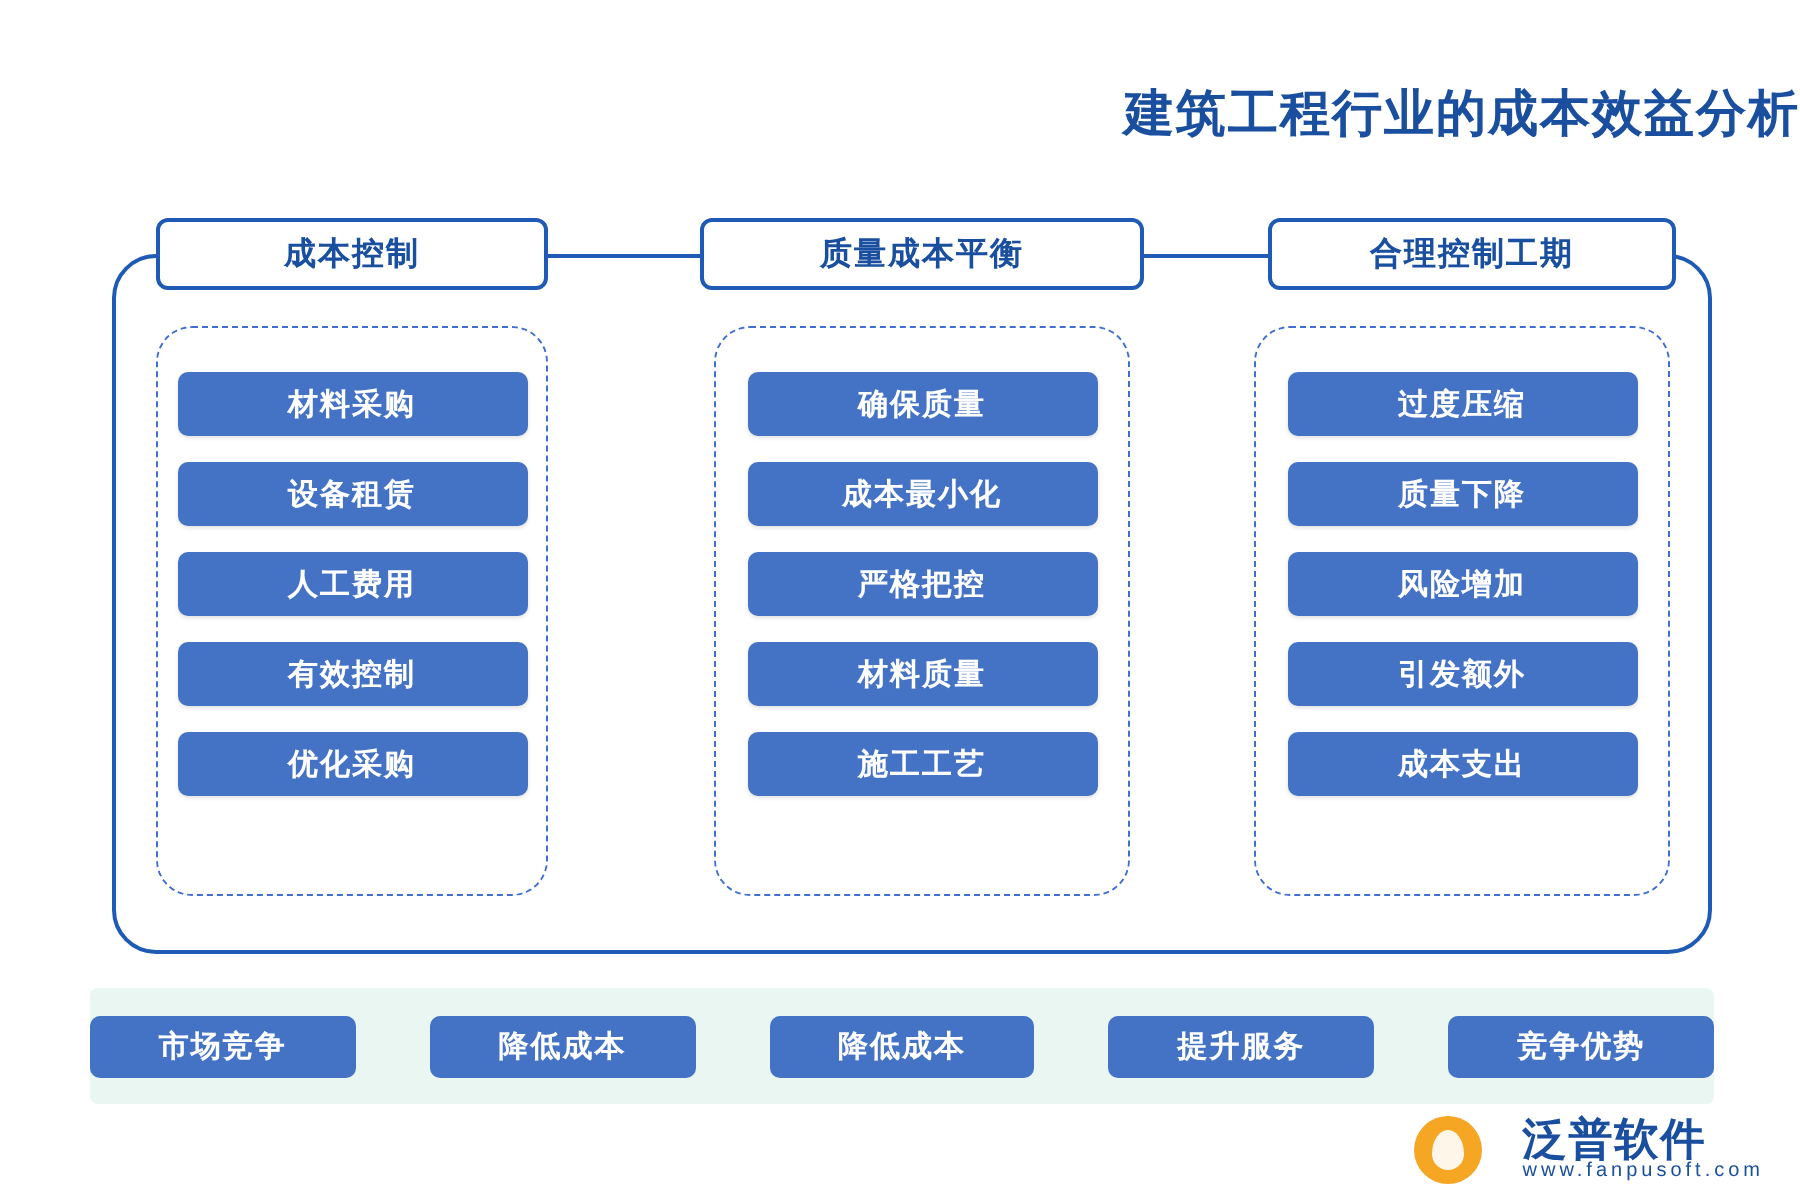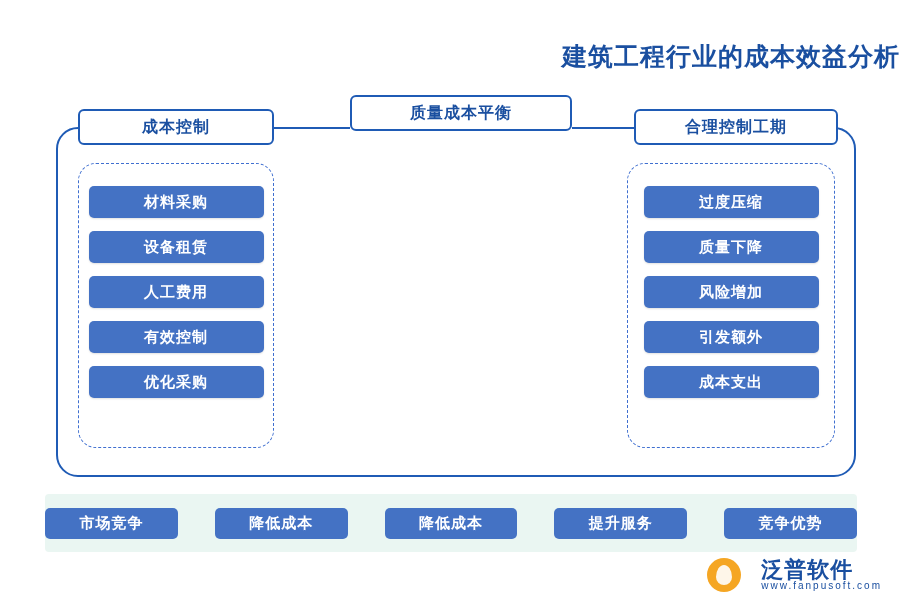--- a/index.html
+++ b/index.html
@@ -174,35 +174,42 @@
 
   <div class="frame"></div>
 
   <div class="mask" style="left:78px; top:124px; width:196px;"></div>
   <div class="mask" style="left:350px; top:124px; width:222px;"></div>
   <div class="mask" style="left:634px; top:124px; width:204px;"></div>
 
   <div class="header-pill" style="left:78px; top:109px; width:196px;">
     <span>成本控制</span>
   </div>
-  <div class="header-pill" style="left:350px; top:95px; width:222px;">
+  <div class="header-pill" style="left:350px; top:109px; width:222px;">
     <span>质量成本平衡</span>
   </div>
   <div class="header-pill" style="left:634px; top:109px; width:204px;">
     <span>合理控制工期</span>
   </div>
 
   <div class="col-dashed" style="left:78px; top:163px; width:196px; height:285px;">
     <div class="chip">材料采购</div>
     <div class="chip">设备租赁</div>
     <div class="chip">人工费用</div>
     <div class="chip">有效控制</div>
     <div class="chip">优化采购</div>
   </div>
 
+  <div class="col-dashed" style="left:357px; top:163px; width:208px; height:285px;">
+    <div class="chip">确保质量</div>
+    <div class="chip">成本最小化</div>
+    <div class="chip">严格把控</div>
+    <div class="chip">材料质量</div>
+    <div class="chip">施工工艺</div>
+  </div>
 
   <div class="col-dashed" style="left:627px; top:163px; width:208px; height:285px;">
     <div class="chip">过度压缩</div>
     <div class="chip">质量下降</div>
     <div class="chip">风险增加</div>
     <div class="chip">引发额外</div>
     <div class="chip">成本支出</div>
   </div>
 
   <div class="footer-band"></div>

